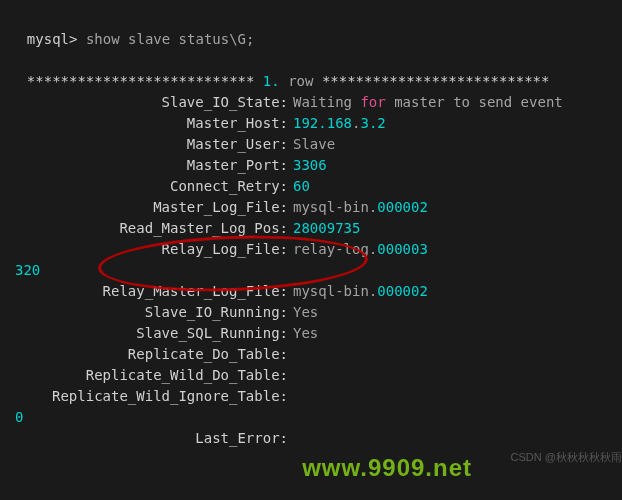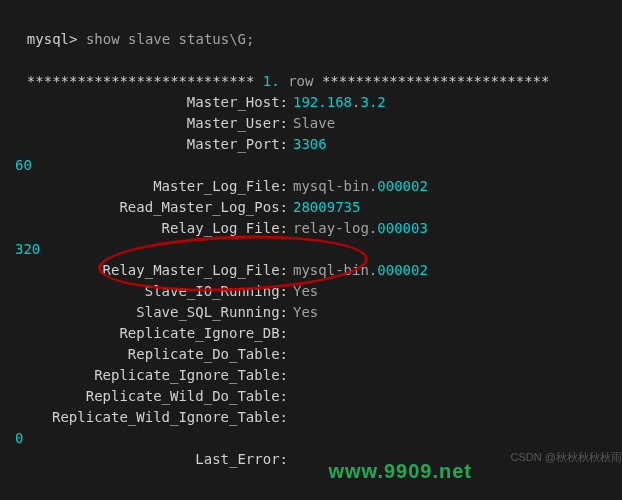--- a/index.html
+++ b/index.html
@@ -39,22 +39,22 @@
       height: 55px;
       left: 98px;
       top: 236px;
       transform: rotate(-2deg);
       opacity: 0.9;
     }
     .watermark1 {
       position: absolute;
       bottom: 14px;
       right: 150px;
-      color: #22c55e;
-      font-size: 20px;
+      color: #84cc16;
+      font-size: 24px;
       font-weight: bold;
       letter-spacing: 1px;
       font-family: Arial, sans-serif;
       opacity: 0.85;
     }
     .watermark2 {
       position: absolute;
       bottom: 35px;
       right: 0;
       color: #888;
@@ -68,35 +68,34 @@
 
 <div class="prompt-line">
   <span>mysql&gt; </span><span class="white">show slave status\G;</span>
 </div>
 
 <div class="row-header">
   <span class="gray">***************************</span><span class="cyan"> 1. </span><span class="white">row </span><span class="gray">***************************</span>
 </div>
 
 <div id="fields-container">
+    <div class="field-row"><span class="field-label">Slave_IO_State:</span><span class="field-value"><span class="white">Waiting </span><span class="magenta">for</span><span class="white"> master to send event</span></span></div>
     <div class="field-row"><span class="field-label">Master_Host:</span><span class="field-value"><span class="cyan">192.168</span><span class="white">.</span><span class="cyan">3.2</span></span></div>
     <div class="field-row"><span class="field-label">Master_User:</span><span class="field-value"><span class="white">Slave</span></span></div>
     <div class="field-row"><span class="field-label">Master_Port:</span><span class="field-value"><span class="cyan">3306</span></span></div>
-    <div class="field-row"><span class="field-value"><span class="cyan">60</span></span></div>
+    <div class="field-row"><span class="field-label">Connect_Retry:</span><span class="field-value"><span class="cyan">60</span></span></div>
     <div class="field-row"><span class="field-label">Master_Log_File:</span><span class="field-value"><span class="white">mysql-bin.</span><span class="cyan">000002</span></span></div>
     <div class="field-row"><span class="field-label">Read_Master_Log_Pos:</span><span class="field-value"><span class="cyan">28009735</span></span></div>
     <div class="field-row"><span class="field-label">Relay_Log_File:</span><span class="field-value"><span class="white">relay-log.</span><span class="cyan">000003</span></span></div>
     <div class="field-row"><span class="field-value"><span class="cyan">320</span></span></div>
     <div class="field-row"><span class="field-label">Relay_Master_Log_File:</span><span class="field-value"><span class="white">mysql-bin.</span><span class="cyan">000002</span></span></div>
     <div class="field-row"><span class="field-label">Slave_IO_Running:</span><span class="field-value"><span class="white">Yes</span></span></div>
     <div class="field-row"><span class="field-label">Slave_SQL_Running:</span><span class="field-value"><span class="white">Yes</span></span></div>
     <div class="field-row"><span class="field-value"></span></div>
-    <div class="field-row"><span class="field-label">Replicate_Ignore_DB:</span><span class="field-value"></span></div>
     <div class="field-row"><span class="field-label">Replicate_Do_Table:</span><span class="field-value"></span></div>
-    <div class="field-row"><span class="field-label">Replicate_Ignore_Table:</span><span class="field-value"></span></div>
     <div class="field-row"><span class="field-label">Replicate_Wild_Do_Table:</span><span class="field-value"></span></div>
     <div class="field-row"><span class="field-label">Replicate_Wild_Ignore_Table:</span><span class="field-value"></span></div>
     <div class="field-row"><span class="field-value"><span class="cyan">0</span></span></div>
     <div class="field-row"><span class="field-label">Last_Error:</span><span class="field-value"></span></div>
   </div>
 
 <div class="annotation ellipse"></div>
 
 <div class="watermark1">www.9909.net</div>
 <div class="watermark2">CSDN @秋秋秋秋秋雨</div>

